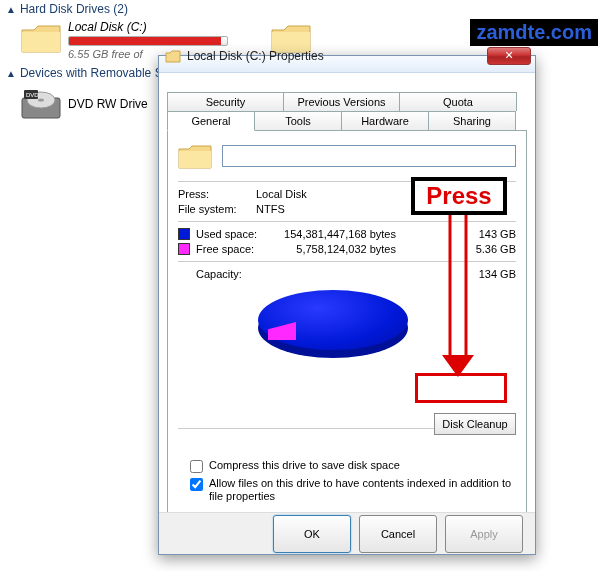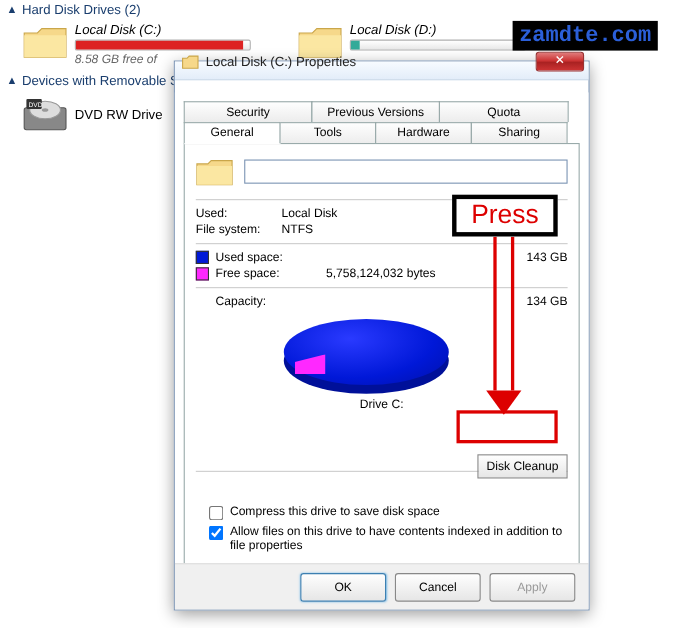--- a/index.html
+++ b/index.html
@@ -24,21 +24,21 @@
   .folder-text .sub { color: #666; font-size: 11px; }
   .bar { height: 10px; width: 160px; border: 1px solid #b0b0b0; border-radius: 2px; margin: 2px 0; background: linear-gradient(#fff,#e8e8e8); position: relative; }
   .bar .fill { position: absolute; left: 0; top: 0; bottom: 0; background: #d22; border-radius: 1px 0 0 1px; }
   .device-item { display: flex; align-items: center; margin: 4px 10px 4px 20px; }
   .dvd-icon { width: 42px; height: 36px; margin-right: 6px; }
 
   
   .watermark {
     position: absolute; right: 14px; top: 19px;
     background: #000; color: #2b5fd9; font-weight: bold;
-    font-family: Liberation Mono, monospace; font-size: 20px;
+    font-family: Liberation Sans, sans-serif; font-size: 20px;
     padding: 2px 6px; letter-spacing: 0px;
   }
 
   
   .dialog {
     position: absolute; left: 158px; top: 55px;
     width: 378px; height: 500px;
     border: 1px solid #7a93b3;
     background: #fff;
     box-shadow: 0 4px 14px rgba(0,0,0,0.4);
@@ -130,33 +130,33 @@
   .chk-row { display: flex; align-items: flex-start; margin: 4px 0; }
   .chk-row input { margin-right: 6px; margin-top: 1px; }
   .chk-row label { line-height: 13px; }
   .button-bar {
     position: absolute; left: 0; right: 0; bottom: 0; height: 42px;
     display: flex; justify-content: flex-end; align-items: center;
     padding: 0 12px; gap: 8px;
     background: #f0f0f0; border-top: 1px solid #ddd;
   }
   .dlg-btn {
-    width: 78px; height: 26px;
+    width: 78px; height: 38px;
     border: 1px solid #888; background: linear-gradient(#fefefe,#e6e6e6);
     border-radius: 3px; font-size: 11px; cursor: pointer;
   }
   .dlg-btn.default { border: 1px solid #3c7fb1; box-shadow: 0 0 2px #6fb7e8; }
   .dlg-btn.disabled { color: #999; cursor: default; }
 
   
   .press-box {
     position: absolute; left: 411px; top: 177px;
     width: 96px; height: 38px;
     border: 4px solid #000; background: #fff;
-    color: #d00; font-weight: normal; font-size: 24px;
+    color: #d00; font-weight: bold; font-size: 24px;
     font-family: Arial, sans-serif;
     text-align: center; line-height: 30px;
     z-index: 20;
   }
   .arrow {
     position: absolute; z-index: 19;
   }
   .cleanup-highlight {
     position: absolute; left: 415px; top: 373px;
     width: 92px; height: 30px;
@@ -178,35 +178,29 @@
         <svg viewBox="0 0 42 36">
             <path d="M2 10 L14 10 L18 6 L40 6 L40 32 L2 32 Z" fill="#f6d88a" stroke="#caa64a"></path>
             <path d="M2 12 L40 12 L40 32 L2 32 Z" fill="#fbe7a2"></path>
           </svg>
       </div>
       <div class="folder-text">
         <div class="title">Local Disk (C:)</div>
         <div class="bar">
             <div class="fill" style="width:96%"></div>
           </div>
-        <div class="sub">8.58 GB free of</div>
+        <div class="sub">6.55 GB free of</div>
       </div>
     </div>
     <div class="folder-item">
       <div class="folder-icon">
         <svg viewBox="0 0 42 36">
             <path d="M2 10 L14 10 L18 6 L40 6 L40 32 L2 32 Z" fill="#f6d88a" stroke="#caa64a"></path>
             <path d="M2 12 L40 12 L40 32 L2 32 Z" fill="#fbe7a2"></path>
           </svg>
-      </div>
-      <div class="folder-text">
-        <div class="title">Local Disk (D:)</div>
-        <div class="bar">
-            <div class="fill" style="width:5%;background:#3a9"></div>
-          </div>
       </div>
     </div>
   </div>
   <div class="section-header">
     <span class="tri">▲</span>
     <span>Devices with Removable Storage</span>
   </div>
   <div class="device-item">
     <div class="dvd-icon">
       <svg viewBox="0 0 42 36">
@@ -248,51 +242,52 @@
     <div class="tab-panel">
       <div class="icon-row">
         <svg class="big-folder" viewBox="0 0 34 30">
           <path d="M1 8 L11 8 L14 5 L33 5 L33 27 L1 27 Z" fill="#f6d88a" stroke="#caa64a"></path>
           <path d="M1 10 L33 10 L33 27 L1 27 Z" fill="#fbe7a2"></path>
         </svg>
         <input class="name-input" value="" style="">
       </div>
       <hr class="sep">
       <div class="prop-line">
-        <div class="prop-label">Used:</div>
+        <div class="prop-label">Press:</div>
         <div>Local Disk</div>
       </div>
       <div class="prop-line">
         <div class="prop-label">File system:</div>
         <div>NTFS</div>
       </div>
       <hr class="sep">
       <div class="space-row">
         <div class="sq blue"></div>
         <div class="space-label">Used space:</div>
+        <div class="space-bytes">154,381,447,168 bytes</div>
         <div class="space-gb">143 GB</div>
       </div>
       <div class="space-row">
         <div class="sq pink"></div>
         <div class="space-label">Free space:</div>
         <div class="space-bytes">5,758,124,032 bytes</div>
+        <div class="space-gb">5.36 GB</div>
       </div>
       <hr class="sep">
       <div class="cap-row">
         <div class="cap-label">Capacity:</div>
         <div class="cap-gb">134 GB</div>
       </div>
 
       <div class="pie-wrap">
         <div class="pie">
           <div class="pie-ellipse-base"></div>
           <div class="pie-ellipse-top"></div>
           <div class="pie-slice"></div>
         </div>
-        <div class="drive-label">Drive C:</div>
       </div>
 
       <button class="cleanup-btn">Disk Cleanup</button>
 
       <hr class="sep" style="margin-top:54px">
 
       <div class="checks">
         <div class="chk-row">
           <input type="checkbox" style="">
           <label>Compress this drive to save disk space</label>

